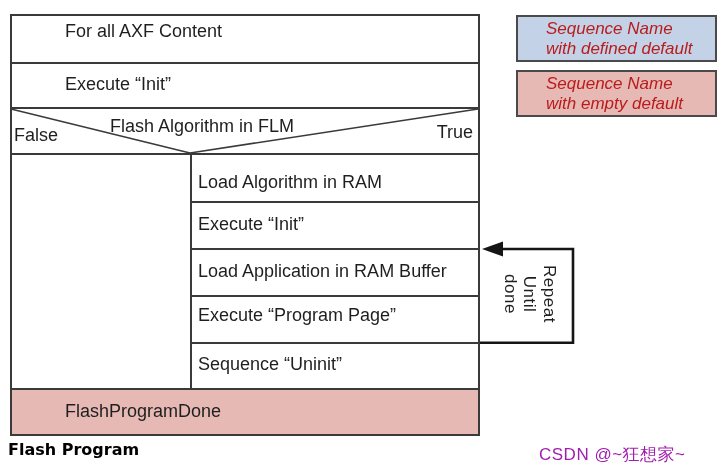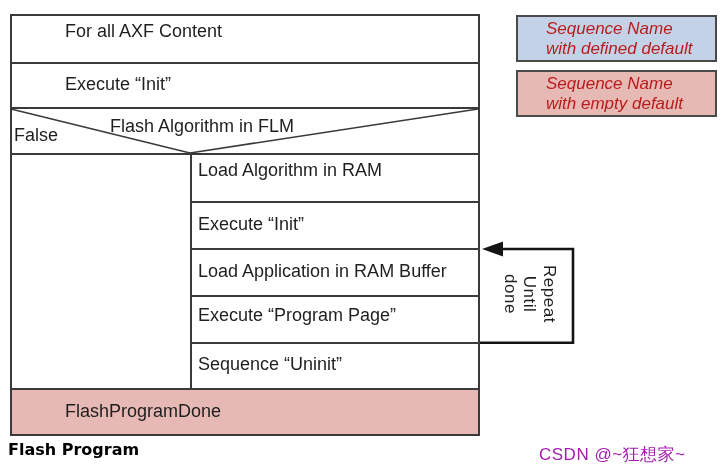--- a/index.html
+++ b/index.html
@@ -83,22 +83,23 @@
     <line x1="190" y1="153" x2="478" y2="109" stroke="#3a3a3a" stroke-width="1.6"></line>
     <path d="M480,342.8 H573 V249 H499" fill="none" stroke="#151515" stroke-width="2.6"></path>
     <polygon points="482,249 503,241.5 503,256.5" fill="#151515"></polygon>
   </svg>
 
   <div class="cell" style="left:65px;top:14px;height:36px;">For all AXF Content</div>
   <div class="cell" style="left:65px;top:62px;height:45px;">Execute “Init”</div>
 
   <div class="cell" style="left:14px;top:121px;height:30px;">False</div>
   <div class="cell" style="left:110px;top:110px;height:34px;">Flash Algorithm in FLM</div>
+  <div class="cell" style="left:400px;top:116px;height:34px;width:73px;justify-content:flex-end;">True</div>
 
-  <div class="cell" style="left:198px;top:154px;height:34px;">Load Algorithm in RAM</div>
+  <div class="cell" style="left:198px;top:166px;height:34px;">Load Algorithm in RAM</div>
   <div class="cell" style="left:198px;top:201px;height:47px;">Execute “Init”</div>
   <div class="cell" style="left:198px;top:248px;height:47px;">Load Application in RAM Buffer</div>
   <div class="cell" style="left:198px;top:295px;height:41px;">Execute “Program Page”</div>
   <div class="cell" style="left:198px;top:342px;height:46px;">Sequence “Uninit”</div>
 
   <div class="cell" style="left:65px;top:388px;height:48px;">FlashProgramDone</div>
 
   <div class="repeat-note">
     <span>Repeat</span>
     <span>Until</span>

